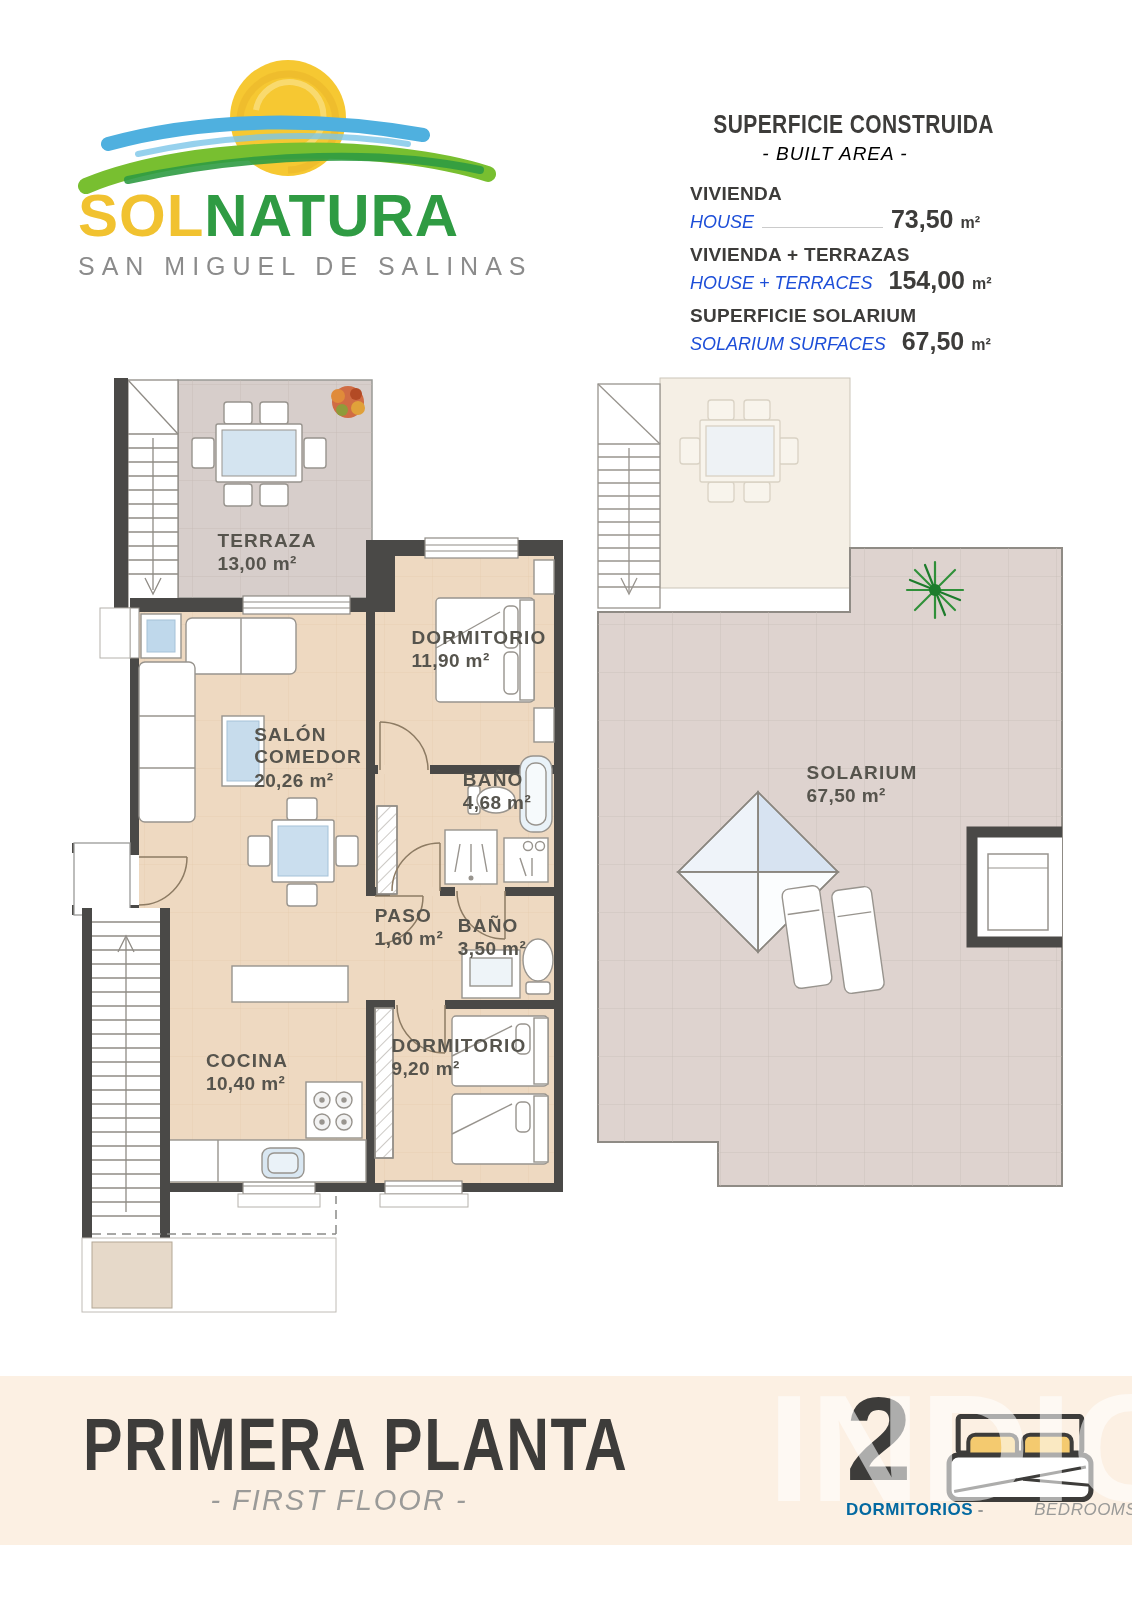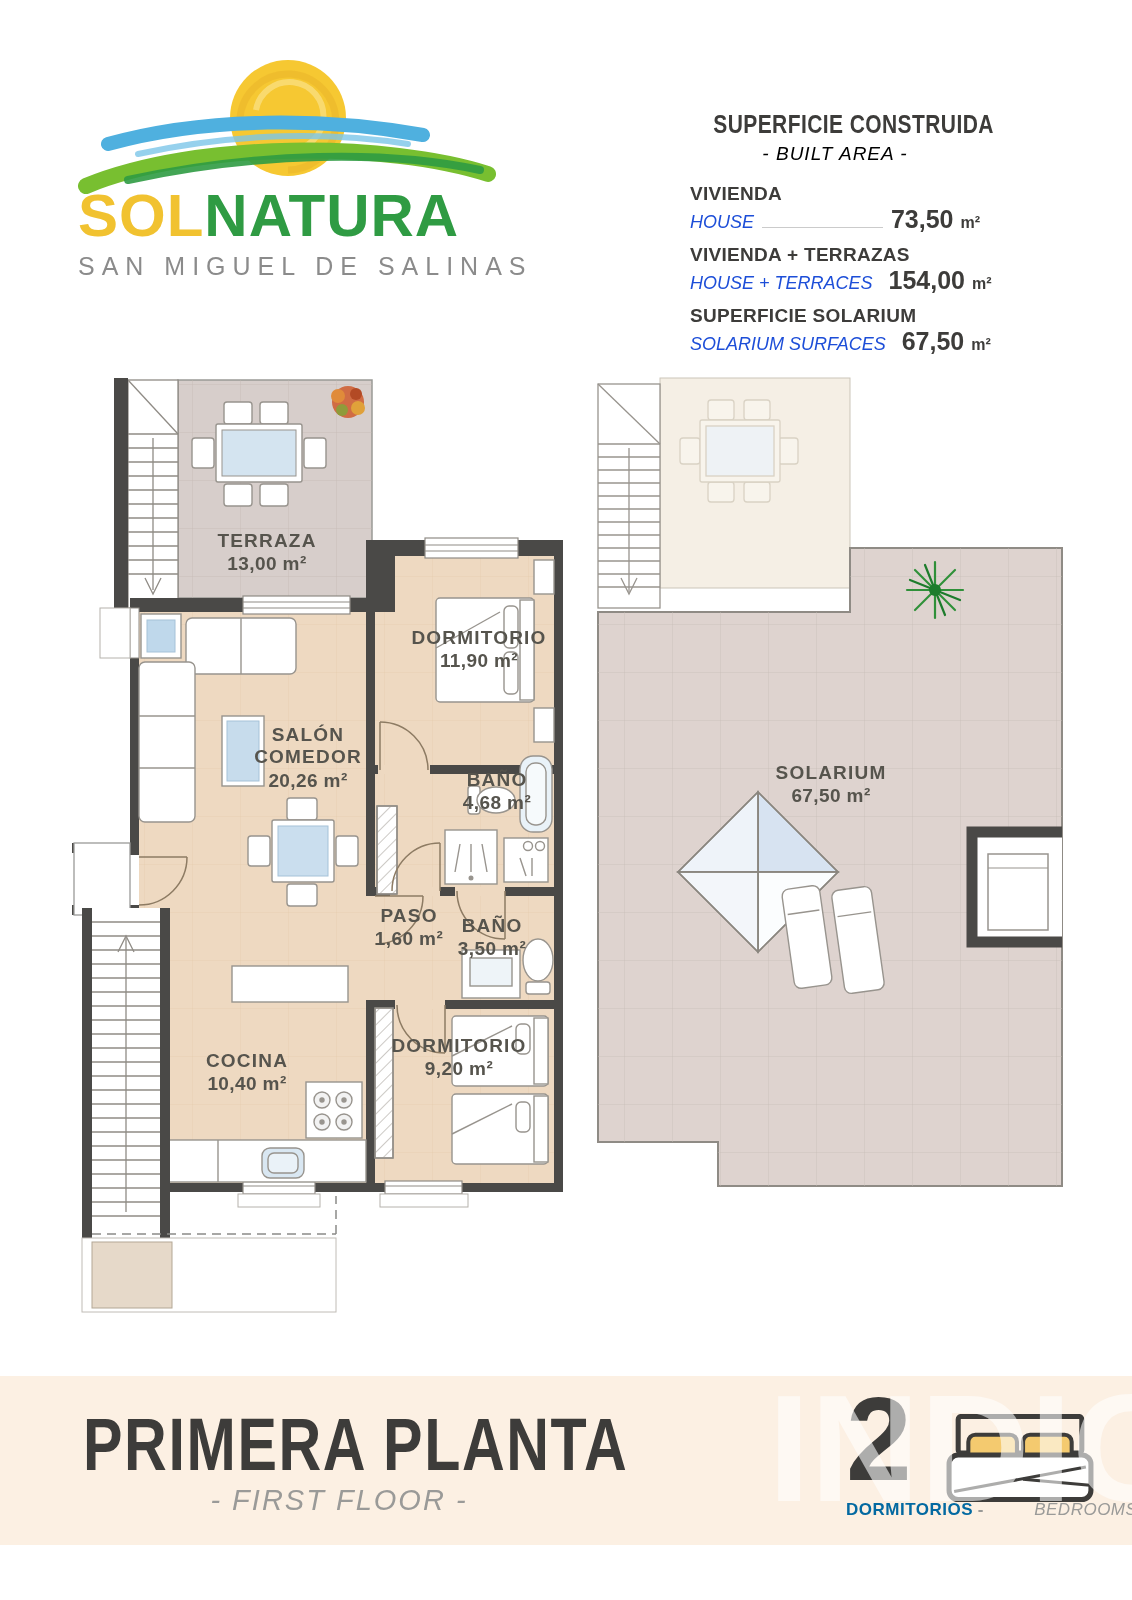--- a/index.html
+++ b/index.html
@@ -22,21 +22,21 @@
   .brow{margin-bottom:10px;}
   .brow-es{font-size:19px;font-weight:700;letter-spacing:.3px;}
   .brow2{display:flex;align-items:baseline;}
   .brow-en{font-size:18px;font-style:italic;color:#1d4ed8;white-space:nowrap;}
   .brow-leader{flex:1;border-bottom:1.5px solid #cbcbcb;margin:0 8px 4px 8px;height:1px;}
   .brow-val{font-size:25px;font-weight:700;white-space:nowrap;}
   .brow-unit{font-size:16px;font-weight:700;}
 
   
   .plan{position:absolute;left:0;top:0;width:1132px;height:1600px;}
-  .room-label{position:absolute;transform:translate(-50%,-50%);text-align:center;
+  .room-label{position:absolute;transform:translate(-50%,-50%);
               color:#56544d;z-index:2;}
   .room-name{font-size:19px;font-weight:600;letter-spacing:1.2px;white-space:pre-line;line-height:1.18;}
   .room-area{font-size:19px;font-weight:700;letter-spacing:.4px;margin-top:1px;}
 
   
   .band{position:absolute;left:0;top:1376px;width:1132px;height:169px;background:#fcf0e3;overflow:hidden;}
   .band-title{position:absolute;left:83px;top:32px;font-size:74px;font-weight:700;color:#3d3c3a;
               line-height:1;letter-spacing:2px;transform:scaleX(.8);transform-origin:left center;
               white-space:nowrap;z-index:1;}
   .band-sub{position:absolute;left:83px;top:108px;width:512px;text-align:center;font-size:29px;
@@ -510,21 +510,21 @@
     <div class="room-area">3,50 m²</div>
   </div>
   <div class="room-label" style="left:459px;top:1058px;">
     <div class="room-name">DORMITORIO</div>
     <div class="room-area">9,20 m²</div>
   </div>
   <div class="room-label" style="left:247px;top:1073px;">
     <div class="room-name">COCINA</div>
     <div class="room-area">10,40 m²</div>
   </div>
-  <div class="room-label" style="left:831px;top:785px;">
+  <div class="room-label" style="left:862px;top:785px;">
     <div class="room-name">SOLARIUM</div>
     <div class="room-area">67,50 m²</div>
   </div>
   </div>
 
   <div class="band">
     <div class="band-title">PRIMERA PLANTA</div>
     <div class="band-sub">- FIRST FLOOR -</div>
 
     <div class="band-count">2</div>

